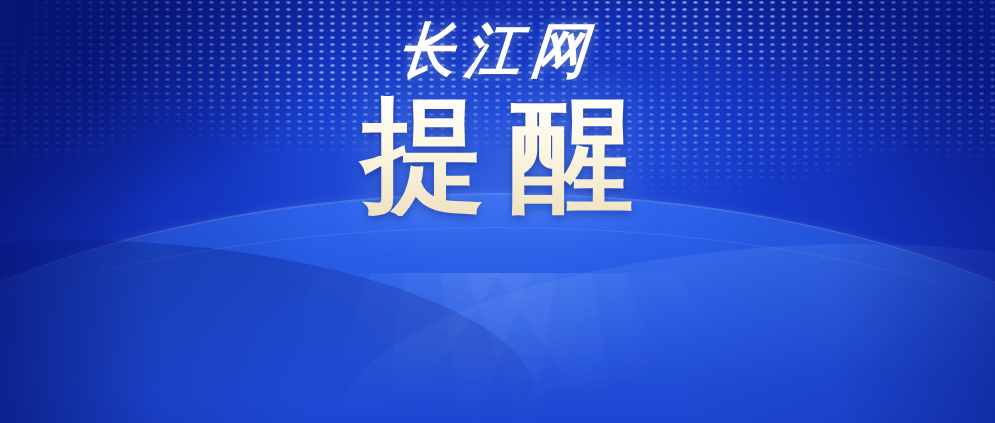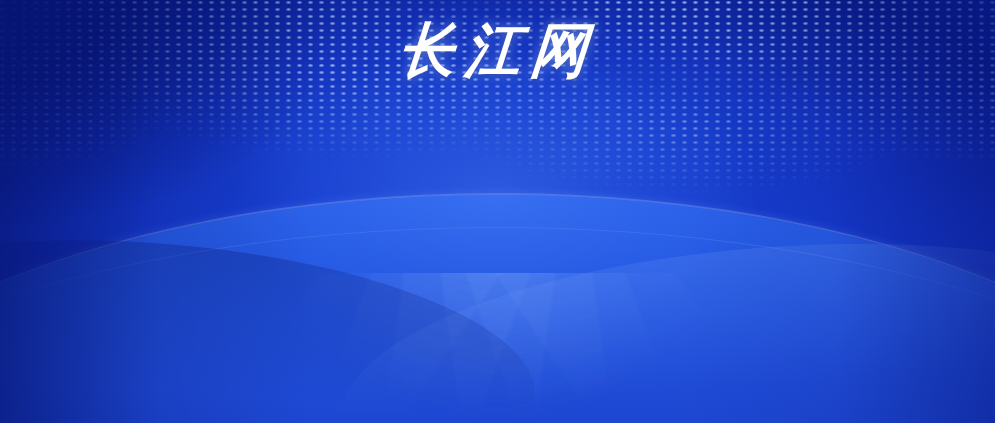--- a/index.html
+++ b/index.html
@@ -262,15 +262,16 @@
   </div>
 
   <div class="sweep"></div>
   <div class="sweep-dark"></div>
 
   <div class="layer bg-sides"></div>
   <div class="layer center-glow"></div>
 
   <div class="content">
     <div class="brand">长江网</div>
+    <div class="headline">提醒</div>
   </div>
 
 </div>
 
 </body></html>

